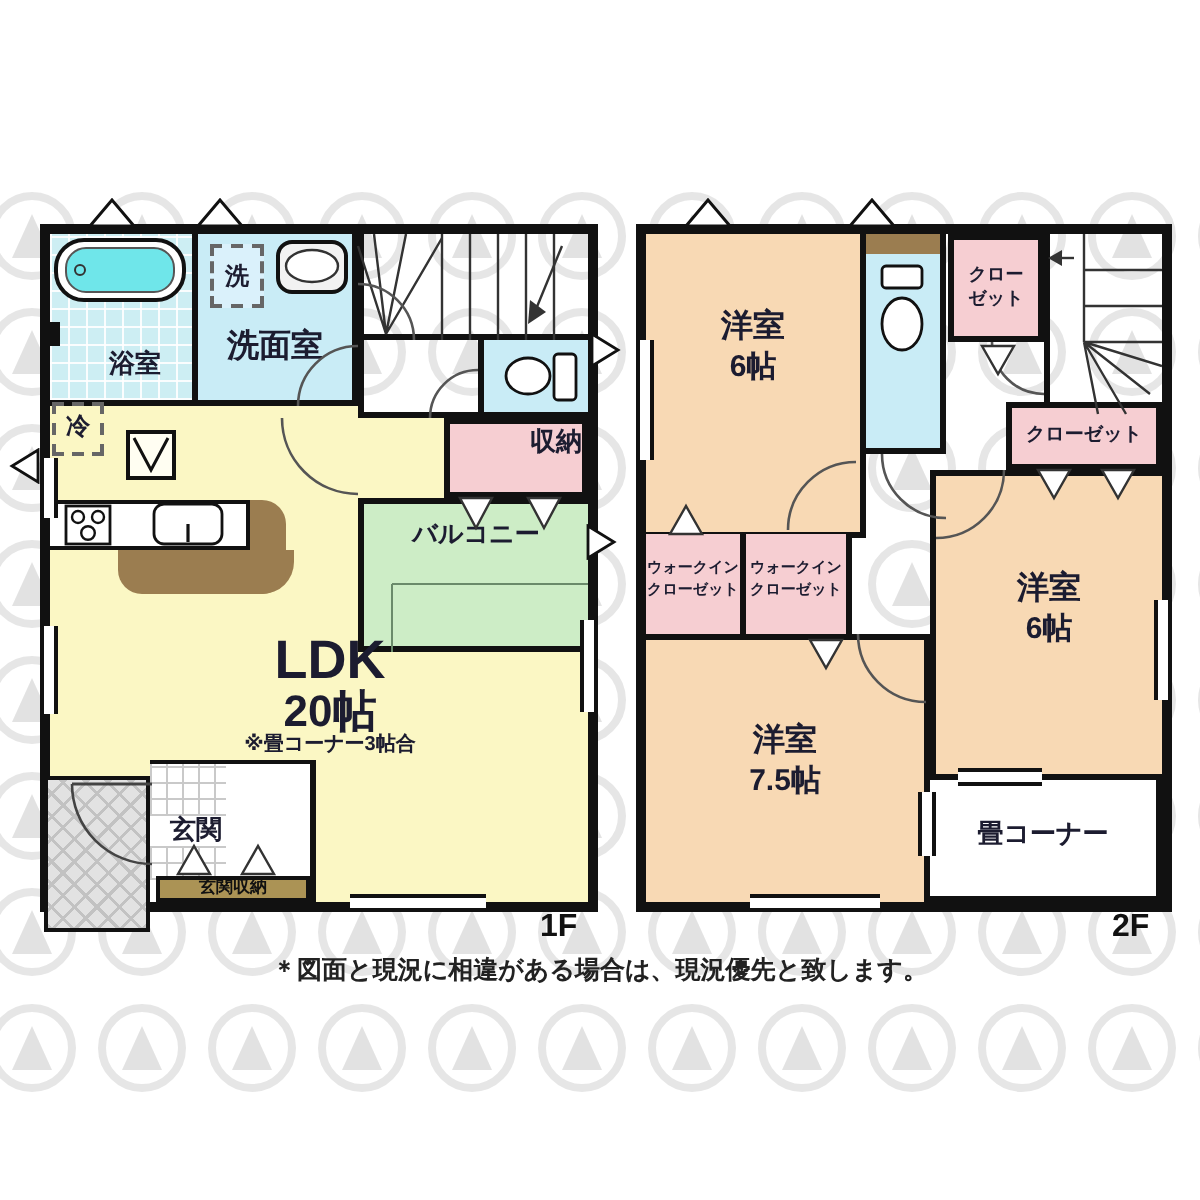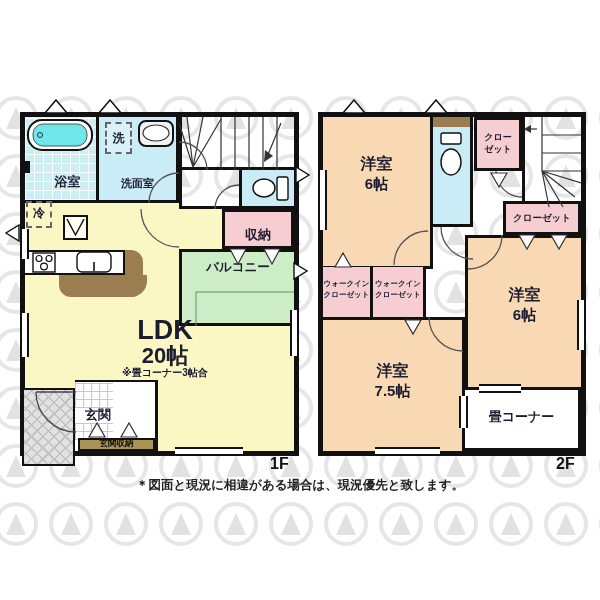--- a/index.html
+++ b/index.html
@@ -154,31 +154,31 @@
     </div>
 
     <div class="room blue bR bB" style="left:74px;top:0;width:80px;height:86px;">
       <div class="dashedbox" style="left:6px;top:5px;width:27px;height:32px;background:#daf1fb;">
         <div class="lbl" style="left:0;right:0;top:8px;font-size:12px;">洗</div>
       </div>
       <svg width="80" height="40" class="ovl">
         <rect x="40" y="4" width="34" height="25" rx="7" fill="#f2f2f2" stroke="#111" stroke-width="2"></rect>
         <ellipse cx="57" cy="16" rx="13" ry="8" fill="#fff" stroke="#333" stroke-width="1.2"></ellipse>
       </svg>
-      <div class="lbl" style="left:0;right:0;top:60px;font-size:11px;">洗面室</div>
+      <div class="lbl" style="left:0;right:0;top:48px;font-size:16px;font-family:Liberation Mono, monospace;">洗面室</div>
     </div>
 
     <div class="room bL bB" style="left:154px;top:0;width:115px;height:53px;"></div>
 
     <div class="room bL bB" style="left:154px;top:53px;width:60px;height:39px;"></div>
 
     <div class="room blue bL bB" style="left:214px;top:53px;width:55px;height:39px;"></div>
 
     <div class="room pink bA" style="left:197px;top:92px;width:72px;height:40px;">
-      <div class="lbl" style="left:0;right:0;top:16px;font-size:13px;">収納</div>
+      <div class="lbl" style="left:0;right:0;top:2px;font-size:13px;text-align:right;">収納</div>
     </div>
 
     <div class="room yellow" style="left:154px;top:92px;width:43px;height:40px;"></div>
 
     <div class="room green bL bT bB" style="left:154px;top:132px;width:115px;height:77px;">
       <div class="lbl" style="left:0;right:0;top:8px;font-size:12.5px;">バルコニー</div>
       <svg width="112" height="74" class="ovl">
         <path d="M14,40 H112 M14,40 V74" stroke="#6a8a6a" stroke-width="1" fill="none"></path>
       </svg>
     </div>

